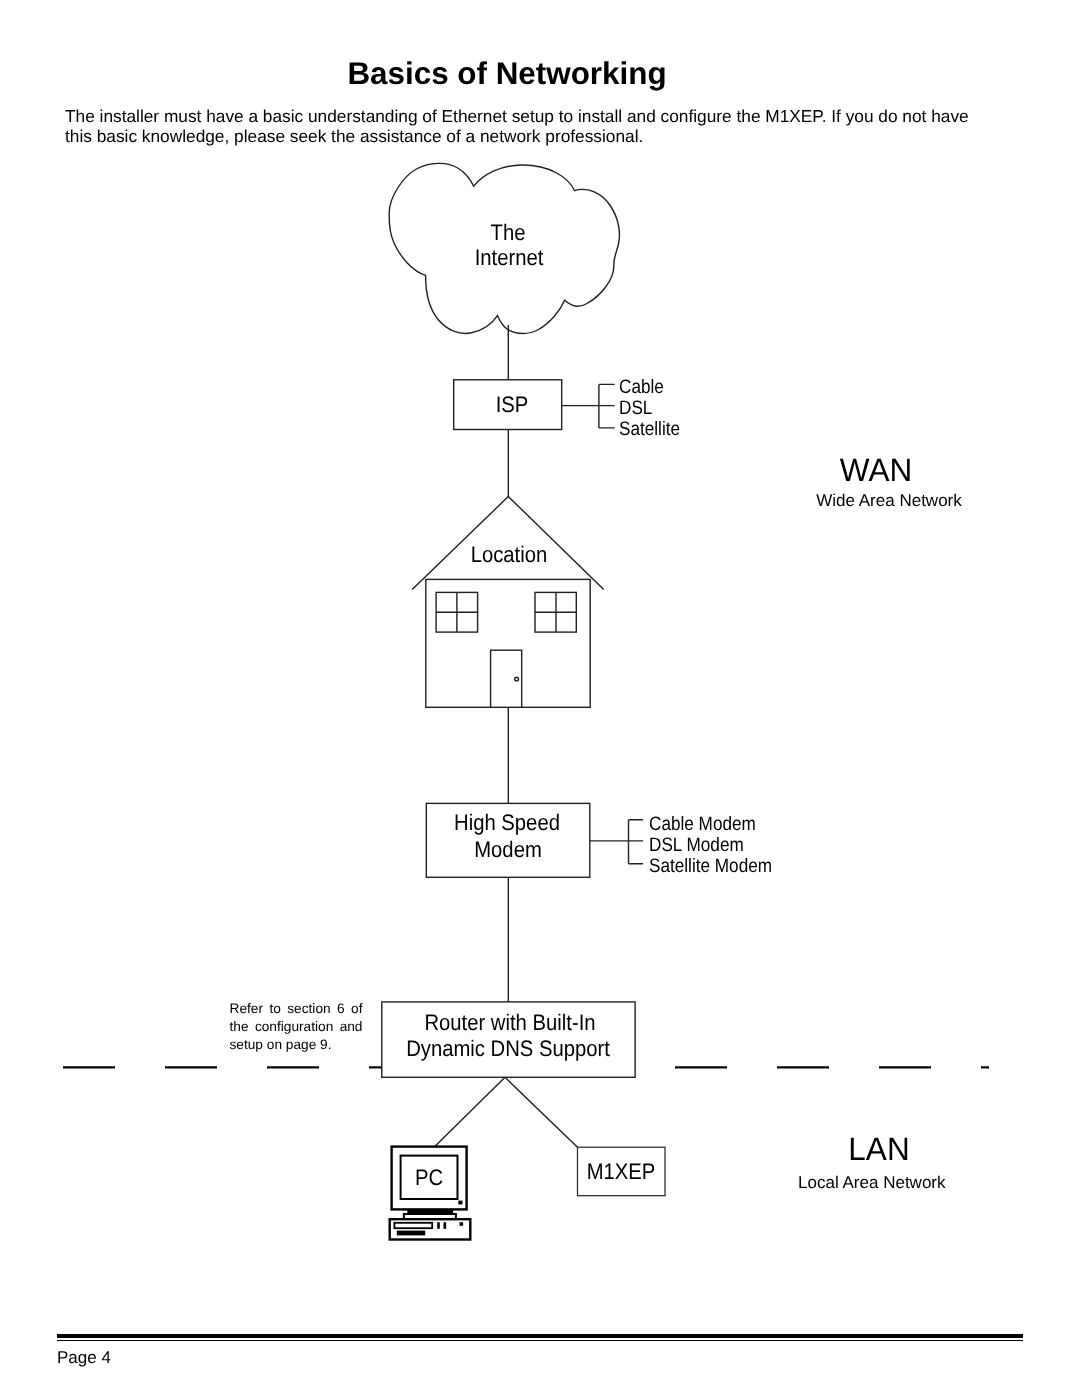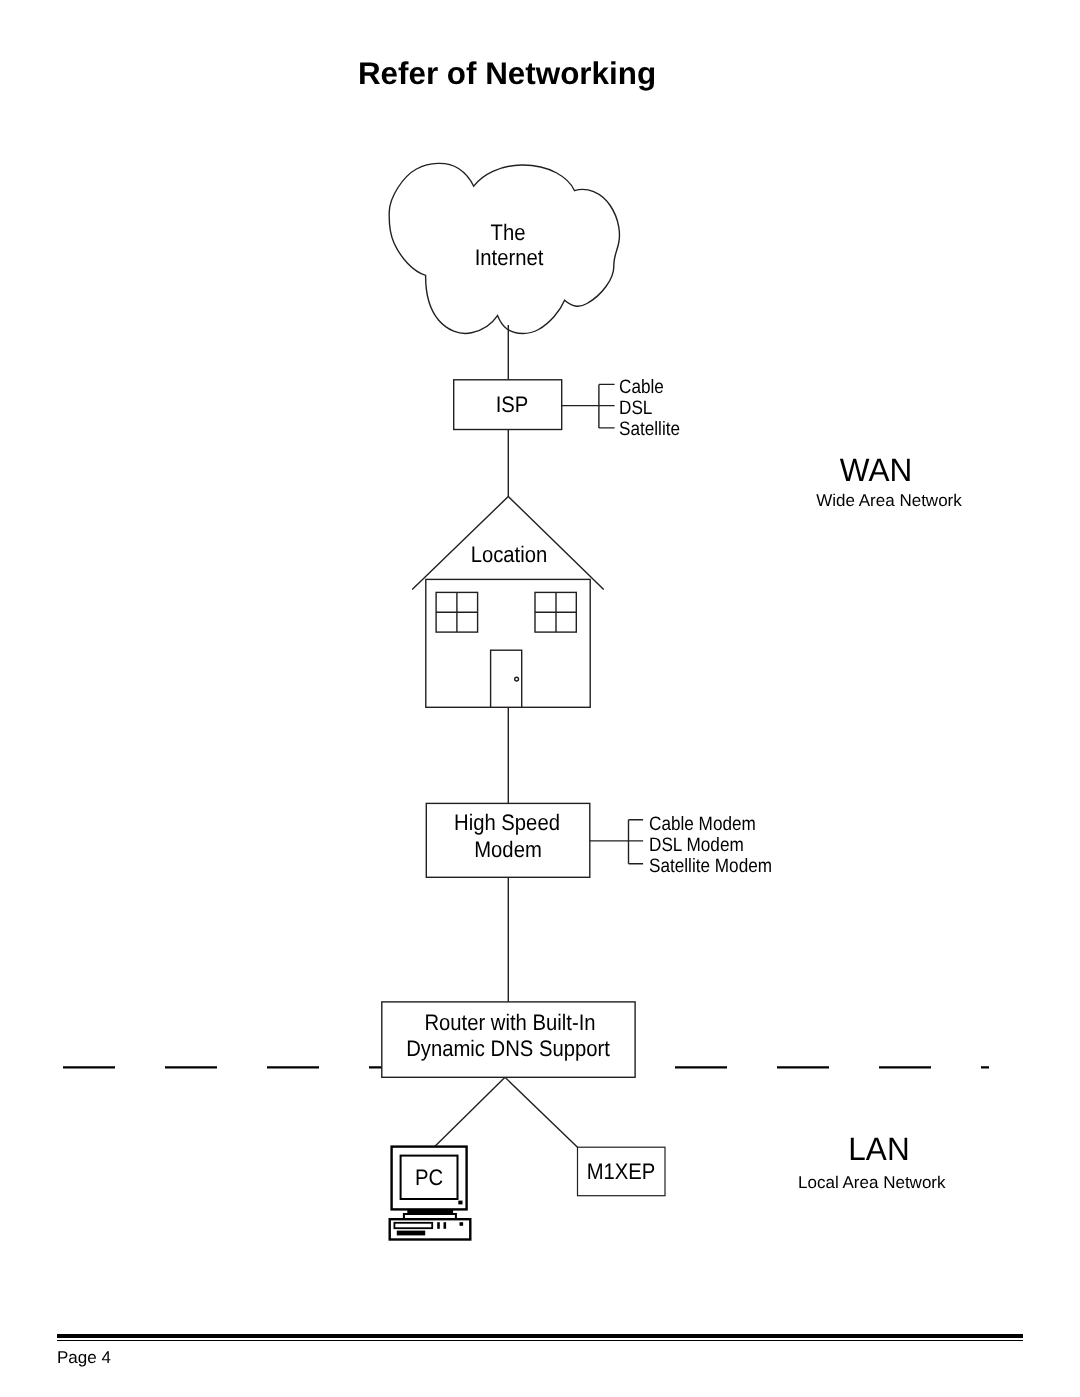--- a/index.html
+++ b/index.html
@@ -64,21 +64,22 @@
   #modem-note{left:672.5px;top:886px;width:306px;font-size:13.8px;
       line-height:18.3px;text-align:justify;}
   #refer-note{left:229.5px;top:1000px;width:133px;font-size:13.7px;
       line-height:18.2px;text-align:justify;}
 </style>
 </head>
 <body>
 
 <div id="page">
 
-  <div class="abs" id="page-title">Refer of Networking</div>
+  <div class="abs" id="page-title">Basics of Networking</div>
+  <div class="abs" id="intro">The installer must have a basic understanding of Ethernet setup to install and configure the M1XEP.  If you do not have this basic knowledge, please seek the assistance of a network professional.</div>
 
 
   <div class="abs" id="wan-big">WAN</div>
   <div class="abs" id="wan-sub">Wide Area Network</div>
   <div class="abs" id="lan-big">LAN</div>
   <div class="abs" id="lan-sub">Local Area Network</div>
 
   <svg id="diagram" width="1080" height="1397" viewBox="0 0 1080 1397">
     <g fill="none" stroke="#231f20" stroke-width="1.4" stroke-linecap="butt">
 
@@ -160,19 +161,20 @@
   <div class="abs dlbl" id="t-pc">PC</div>
   <div class="abs dlbl" id="t-m1xep">M1XEP</div>
 
   <div class="abs blbl" id="t-isp-o0">Cable</div>
   <div class="abs blbl" id="t-isp-o1">DSL</div>
   <div class="abs blbl" id="t-isp-o2">Satellite</div>
   <div class="abs blbl" id="t-mo-o0">Cable Modem</div>
   <div class="abs blbl" id="t-mo-o1">DSL Modem</div>
   <div class="abs blbl" id="t-mo-o2">Satellite Modem</div>
 
+  <div class="abs" id="refer-note">Refer to section 6 of the configuration and setup on page 9.</div>
 
   <div class="abs" id="rule-thick"></div>
   <div class="abs" id="rule-thin"></div>
   <div class="abs" id="foot-left">Page 4</div>
   <div class="abs" id="foot-right">ELK-M1XEP Installation Manual</div>
 
 </div>
 
 </body></html>

